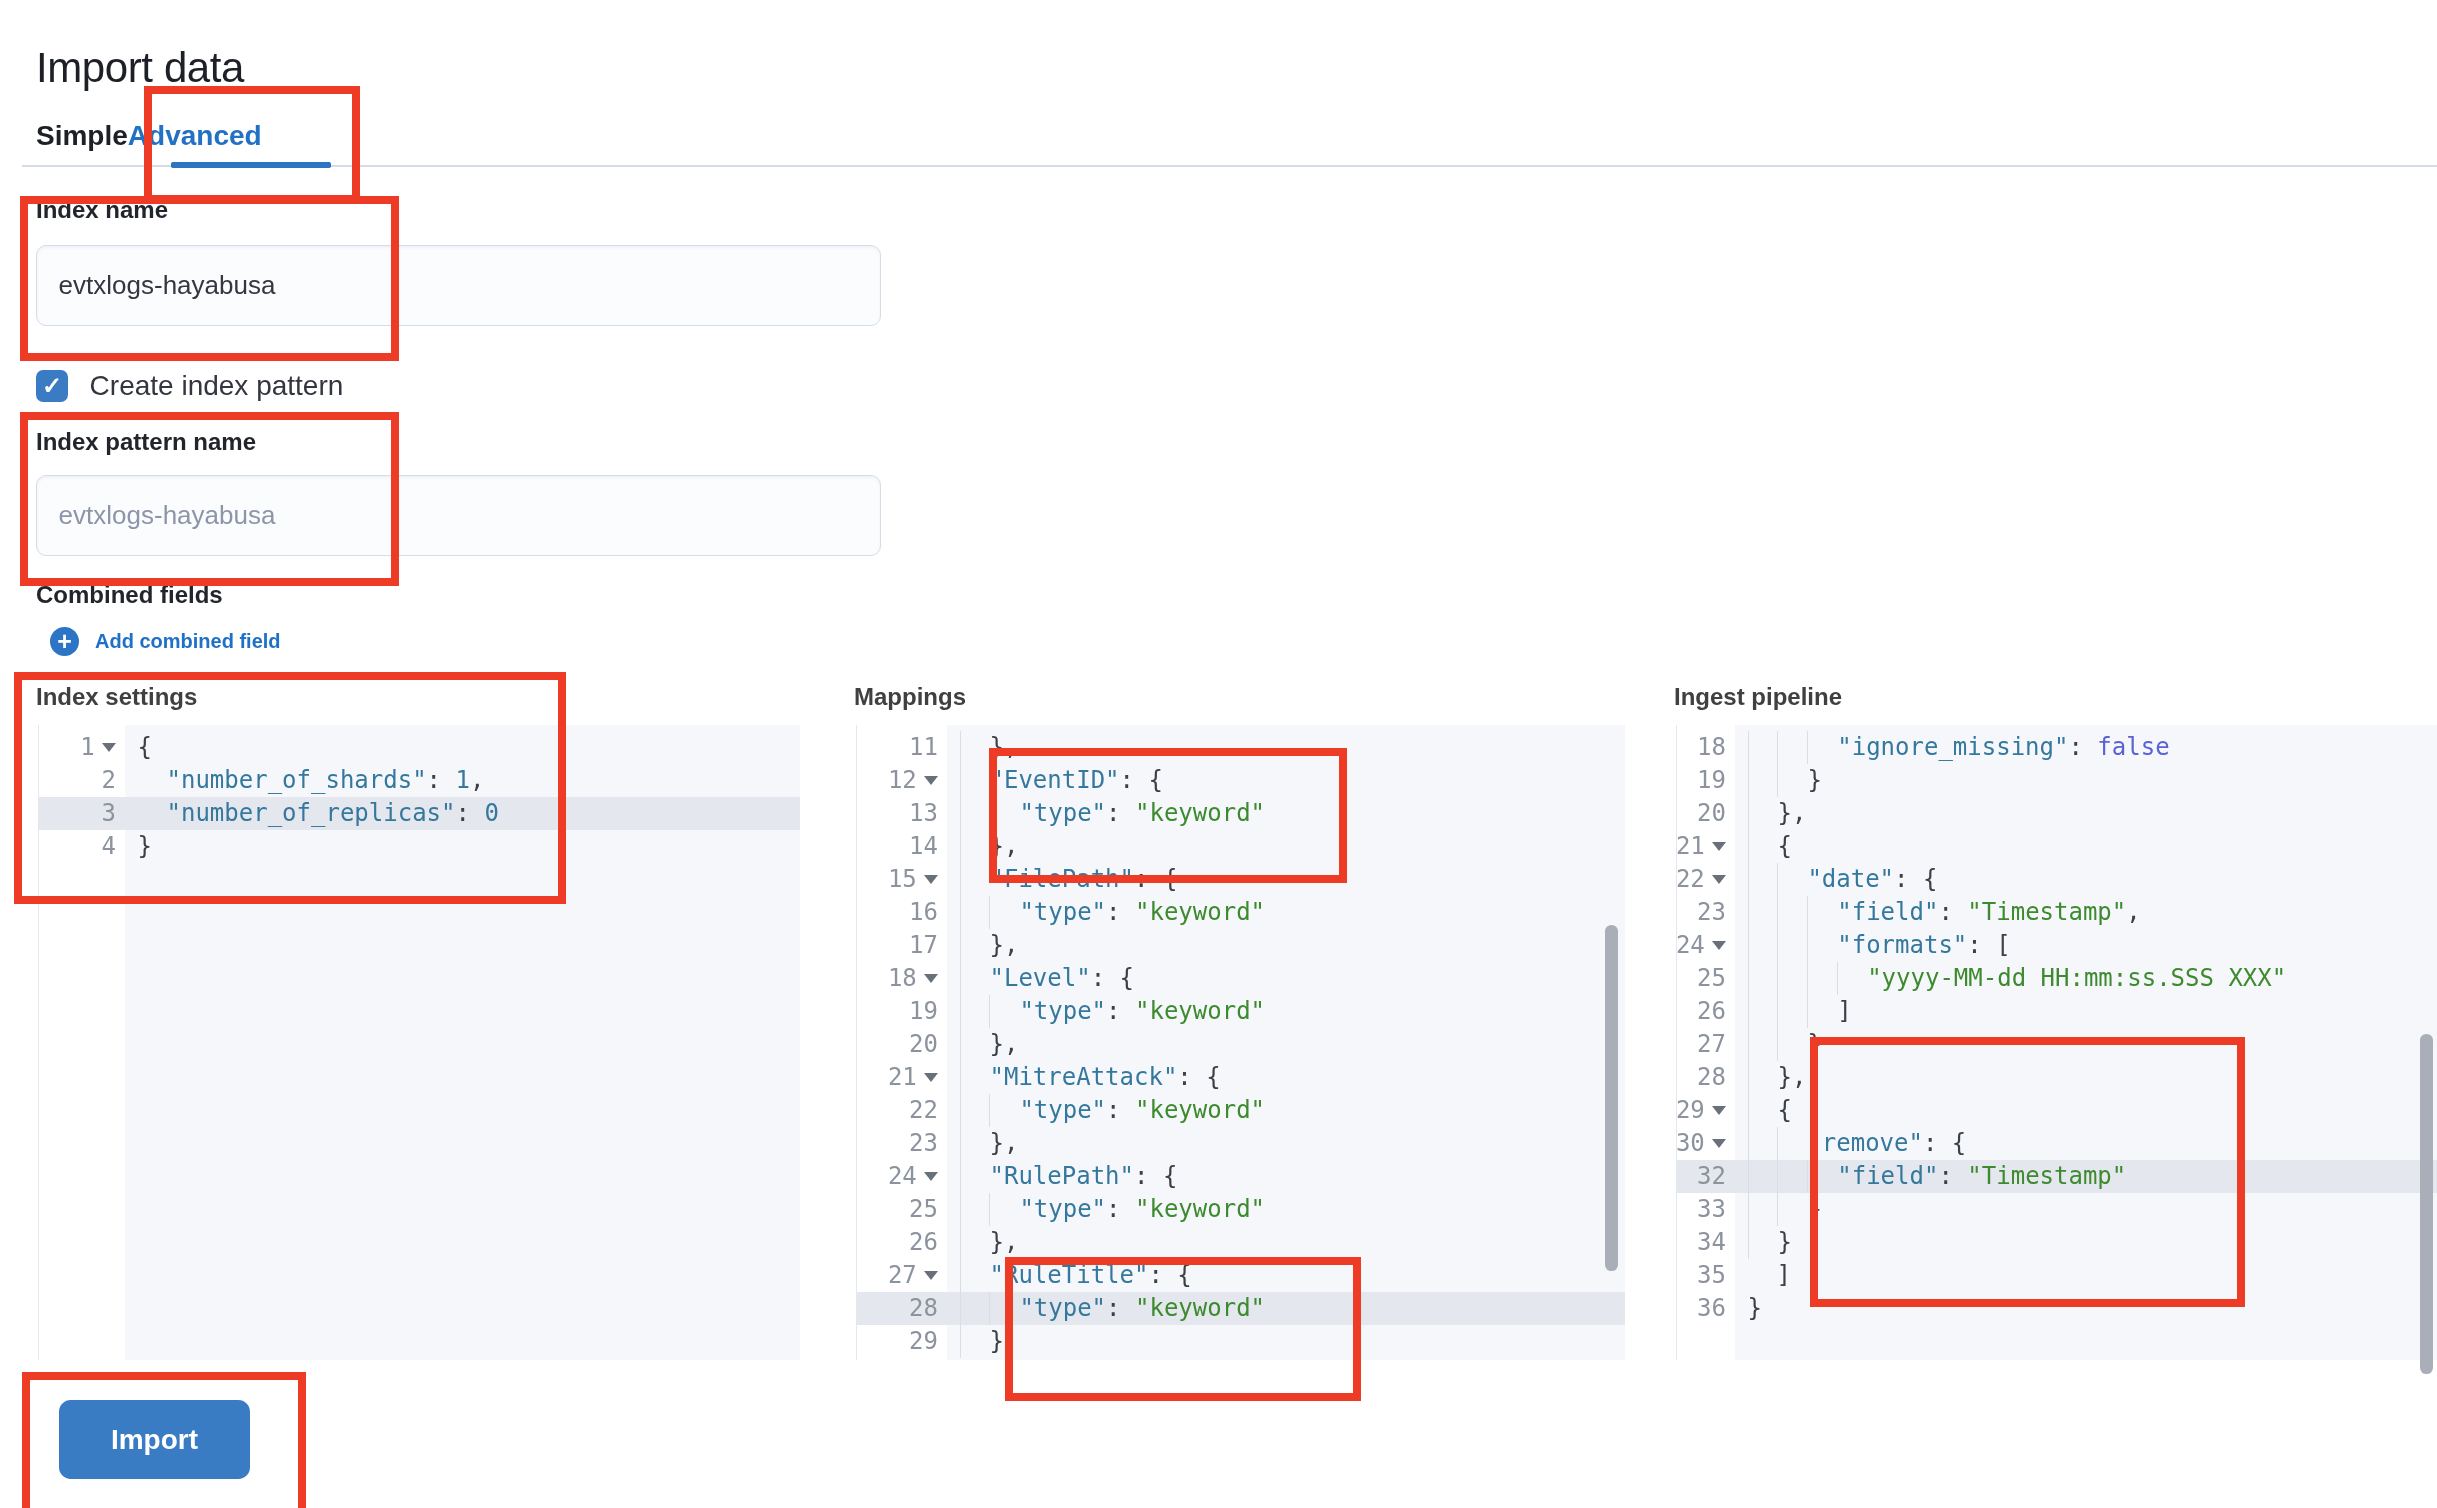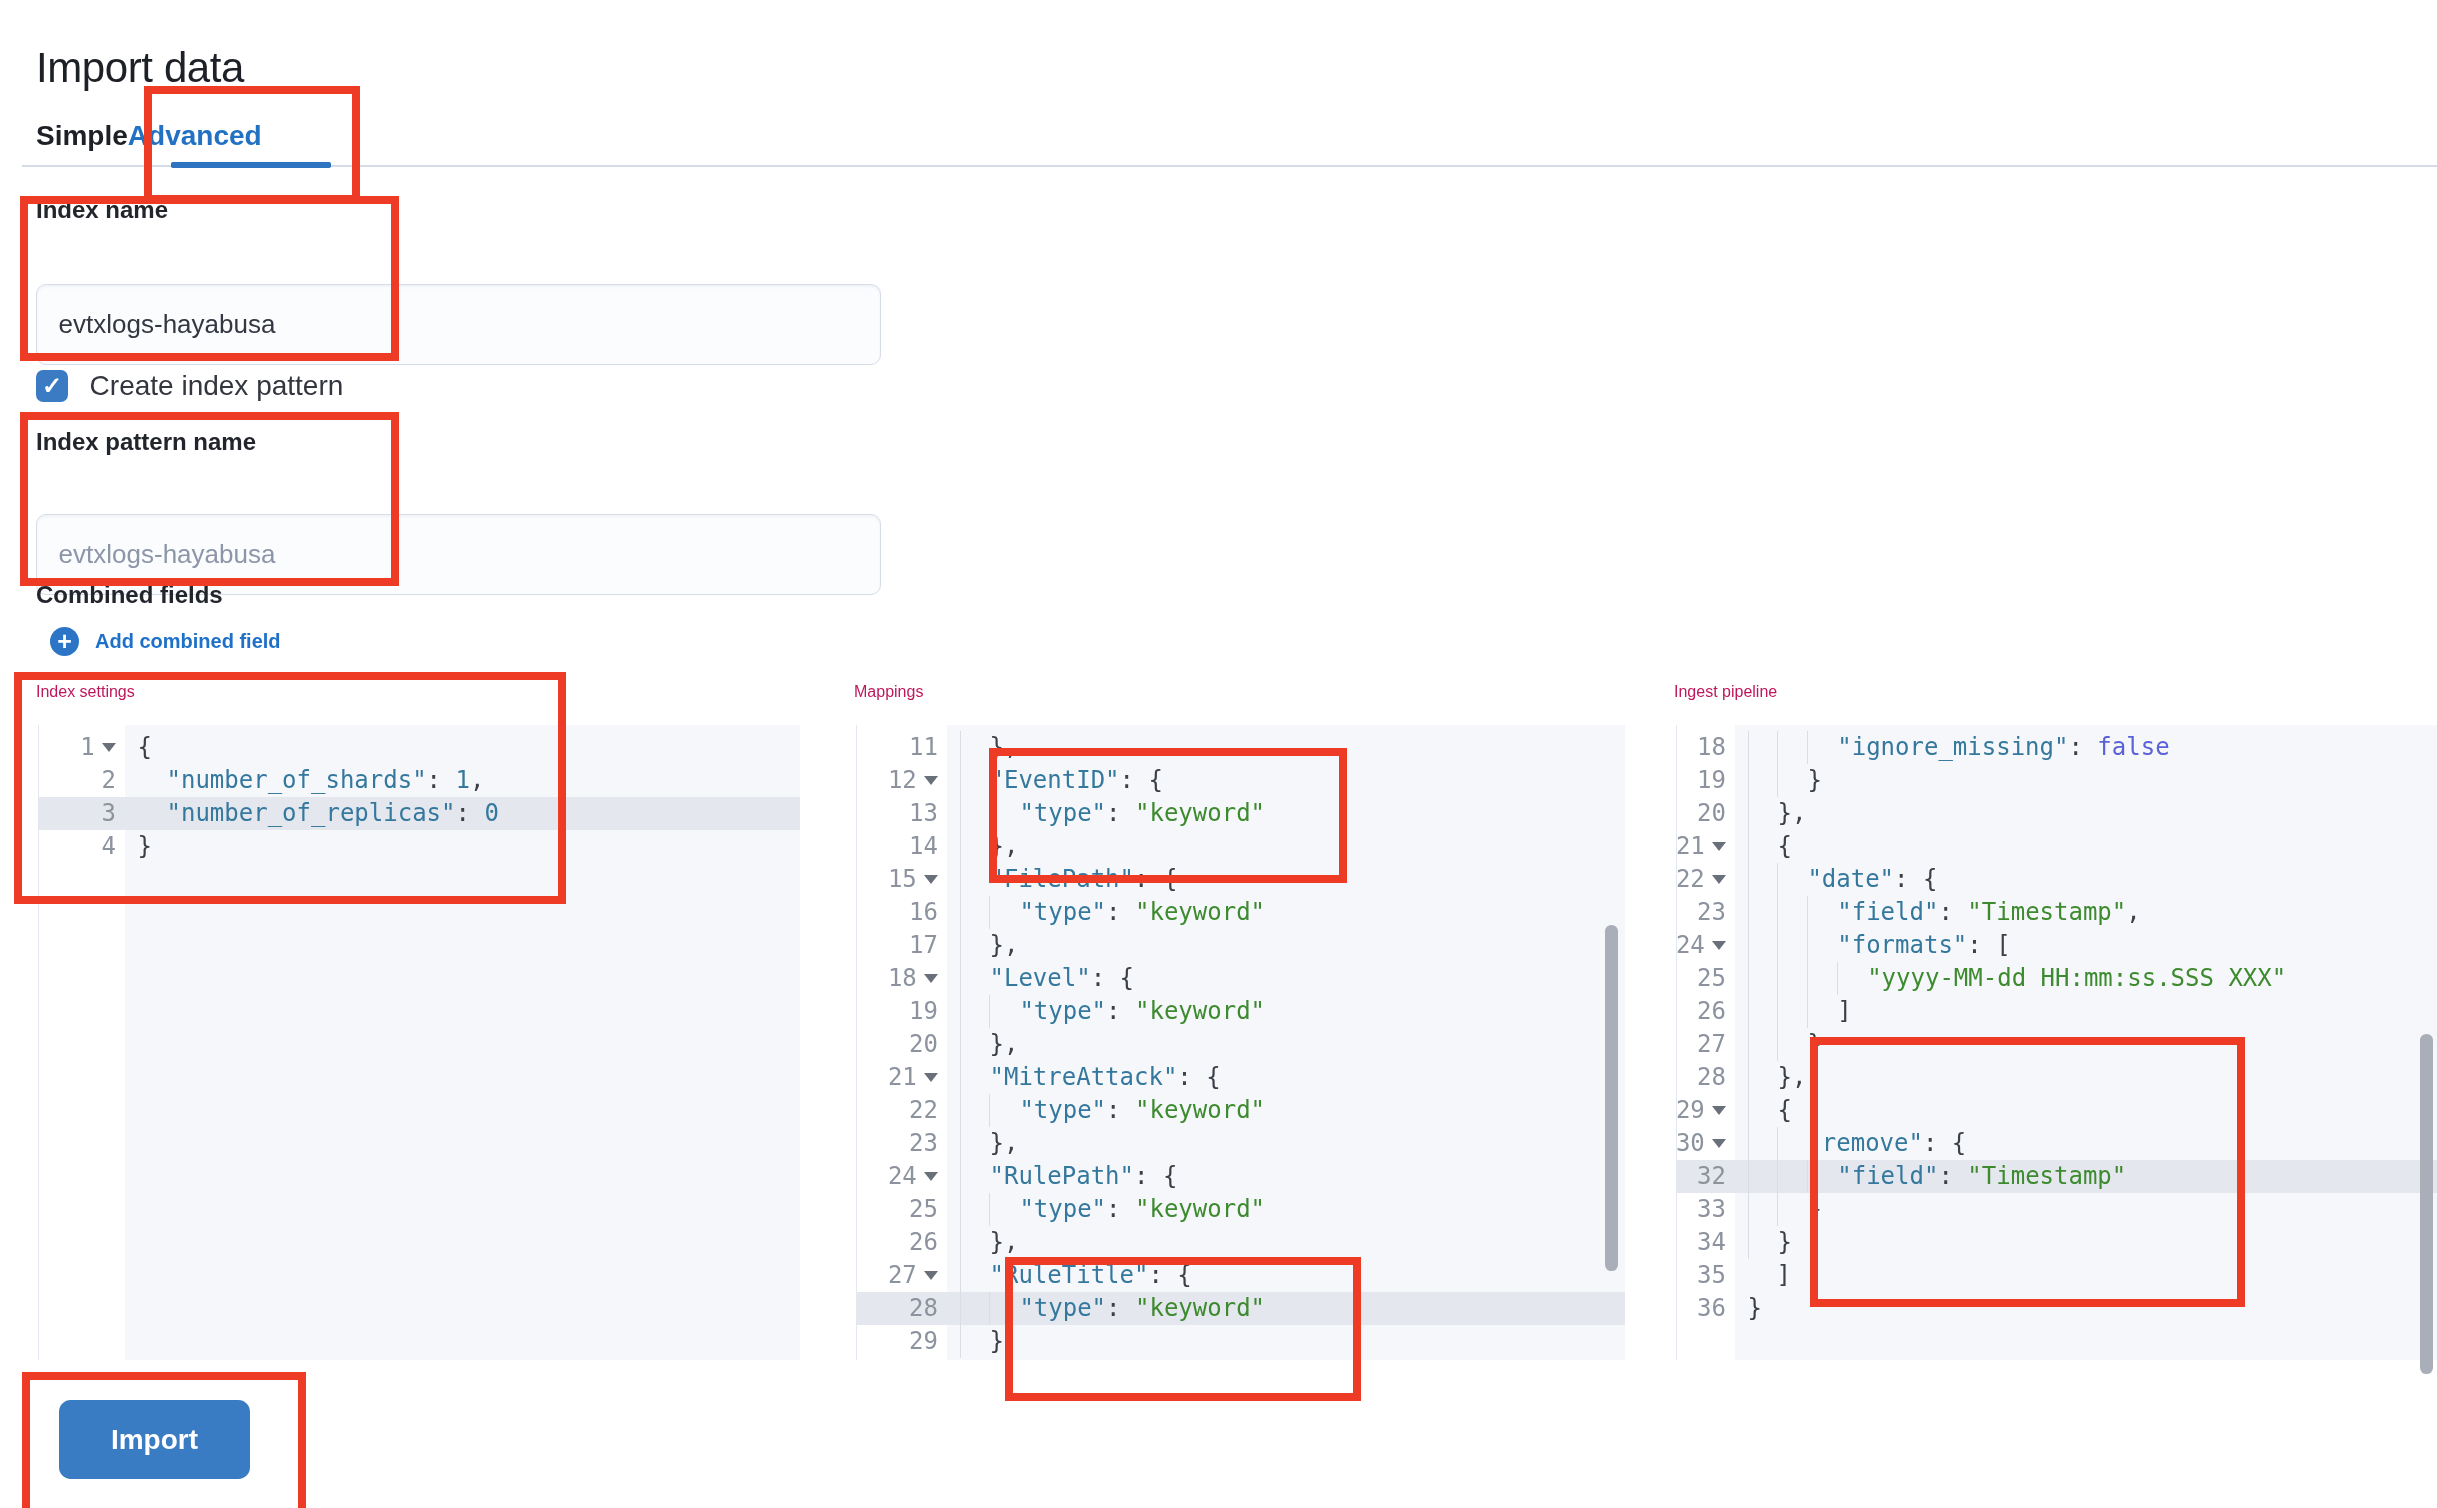--- a/index.html
+++ b/index.html
@@ -16,42 +16,42 @@
   .tab.inactive{color:#1d2026;}
   .tab.active{color:#2271c3;}
   #tabs-divider{left:21.6px;top:165px;width:2416px;height:1.8px;background:#d6dce6;}
   #tab-underline{left:171px;top:162px;width:160px;height:6.3px;background:#2e74c0;border-radius:1.8px;}
 
   
   .field-label{font-size:24px;font-weight:700;color:#22252b;}
   .text-input{
     box-sizing:border-box;width:845px;height:81px;border:1.8px solid #d6dce8;border-radius:10px;
     background:#fbfcfe;font-family:"Liberation Sans",sans-serif;font-size:26px;color:#343741;
-    padding:0 21.6px;outline:none;box-shadow:0 1.8px 2.7px rgba(152,162,179,0.12) inset;margin-top:39px;
+    padding:0 21.6px;outline:none;box-shadow:0 1.8px 2.7px rgba(152,162,179,0.12) inset;
   }
   .text-input::placeholder{color:#8d95a8;}
   #index-name-label{left:36px;top:196px;}
   #index-name-input{left:36px;top:245px;}
   #checkbox-row{left:36px;top:370px;display:flex;align-items:center;gap:21.6px;}
   #create-pattern-checkbox{
     width:32px;height:32px;border-radius:7.2px;background:#3a7bc4;display:flex;
     align-items:center;justify-content:center;cursor:pointer;flex:none;
   }
   #create-pattern-checkbox .mark{color:#ffffff;font-size:24px;font-weight:700;line-height:1;}
   #checkbox-row .cb-label{font-size:28px;color:#33363f;}
   #index-pattern-label{left:36px;top:428px;}
   #index-pattern-input{left:36px;top:475px;}
   #combined-fields-label{left:36px;top:581px;}
   #add-combined-row{left:50px;top:627px;display:flex;align-items:center;gap:16px;cursor:pointer;}
   #plus-icon{width:29px;height:29px;border-radius:50%;background:#2b74c6;color:#fff;display:flex;
     align-items:center;justify-content:center;font-size:25px;font-weight:700;line-height:1;flex:none;}
   #add-combined-label{font-size:20px;font-weight:600;color:#1e70c8;}
 
   
-  .editor-label{font-size:16px;font-weight:400;color:#be185d;}
+  .editor-label{font-size:24px;font-weight:700;color:#404040;}
   #index-settings-label{left:36px;top:683px;}
   #mappings-label{left:854px;top:683px;}
   #ingest-pipeline-label{left:1674px;top:683px;}
 
   .editor{
     position:absolute;top:725px;height:635px;background:#f5f7fa;overflow:hidden;
     font-family:"DejaVu Sans Mono", monospace;font-size:24px;
     border-left:1.8px solid #e3e7ee;padding-top:6.3px;box-sizing:border-box;
   }
   .editor::before{content:'';position:absolute;left:0;top:0;bottom:0;width:var(--gw);background:#ffffff;}

